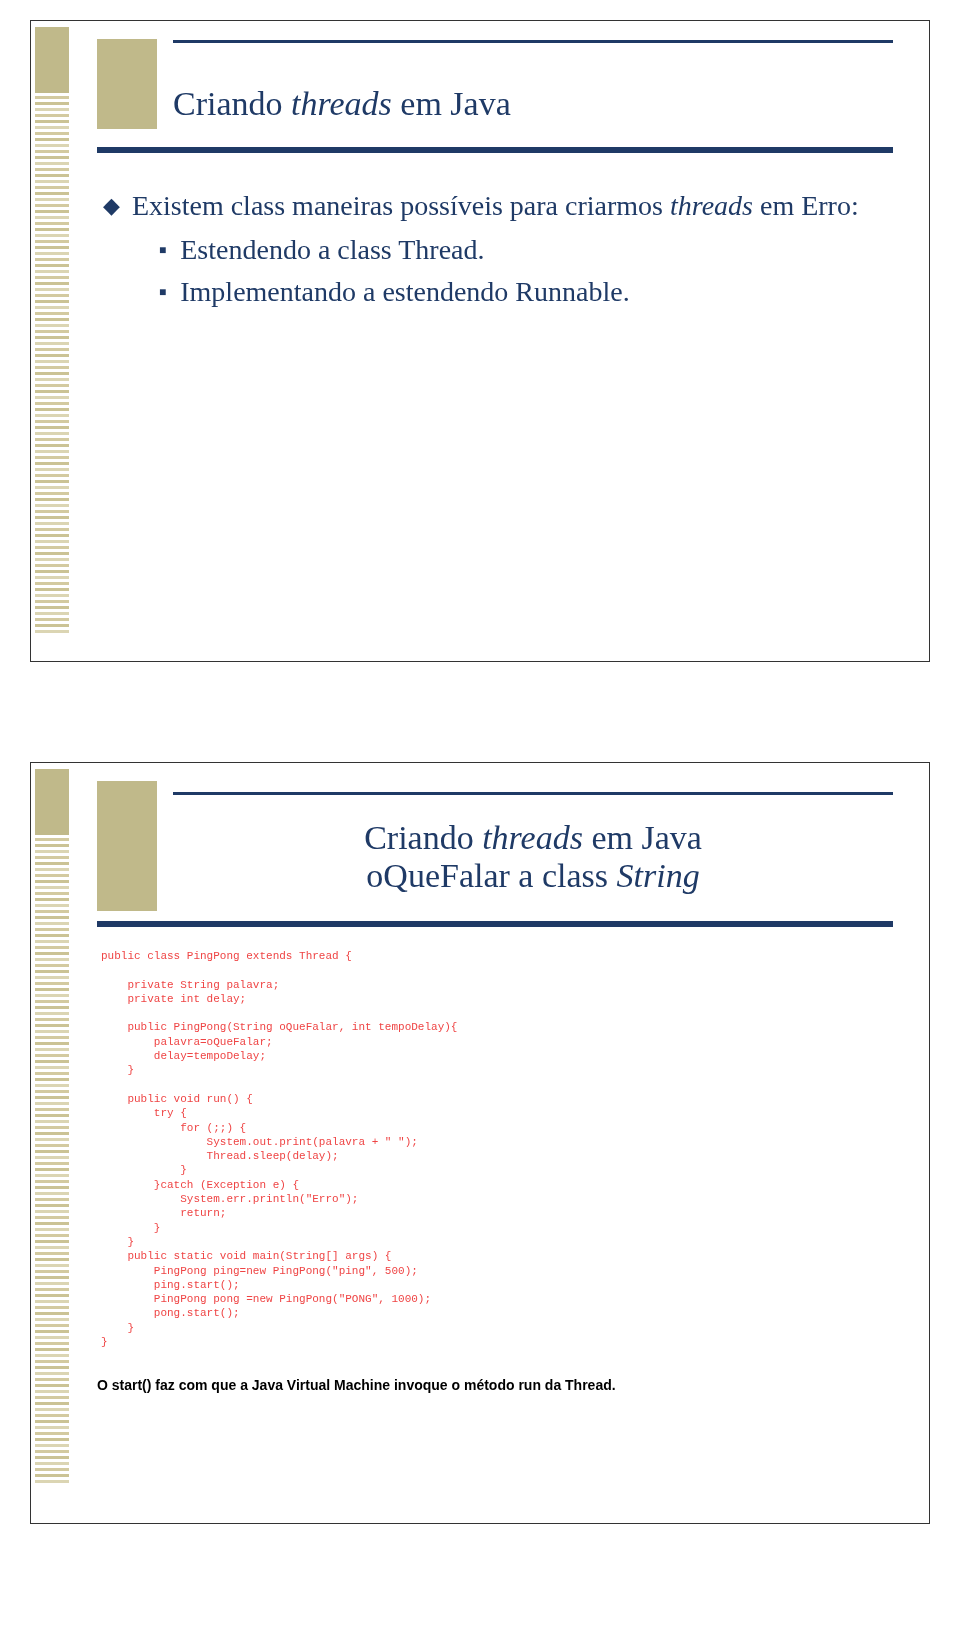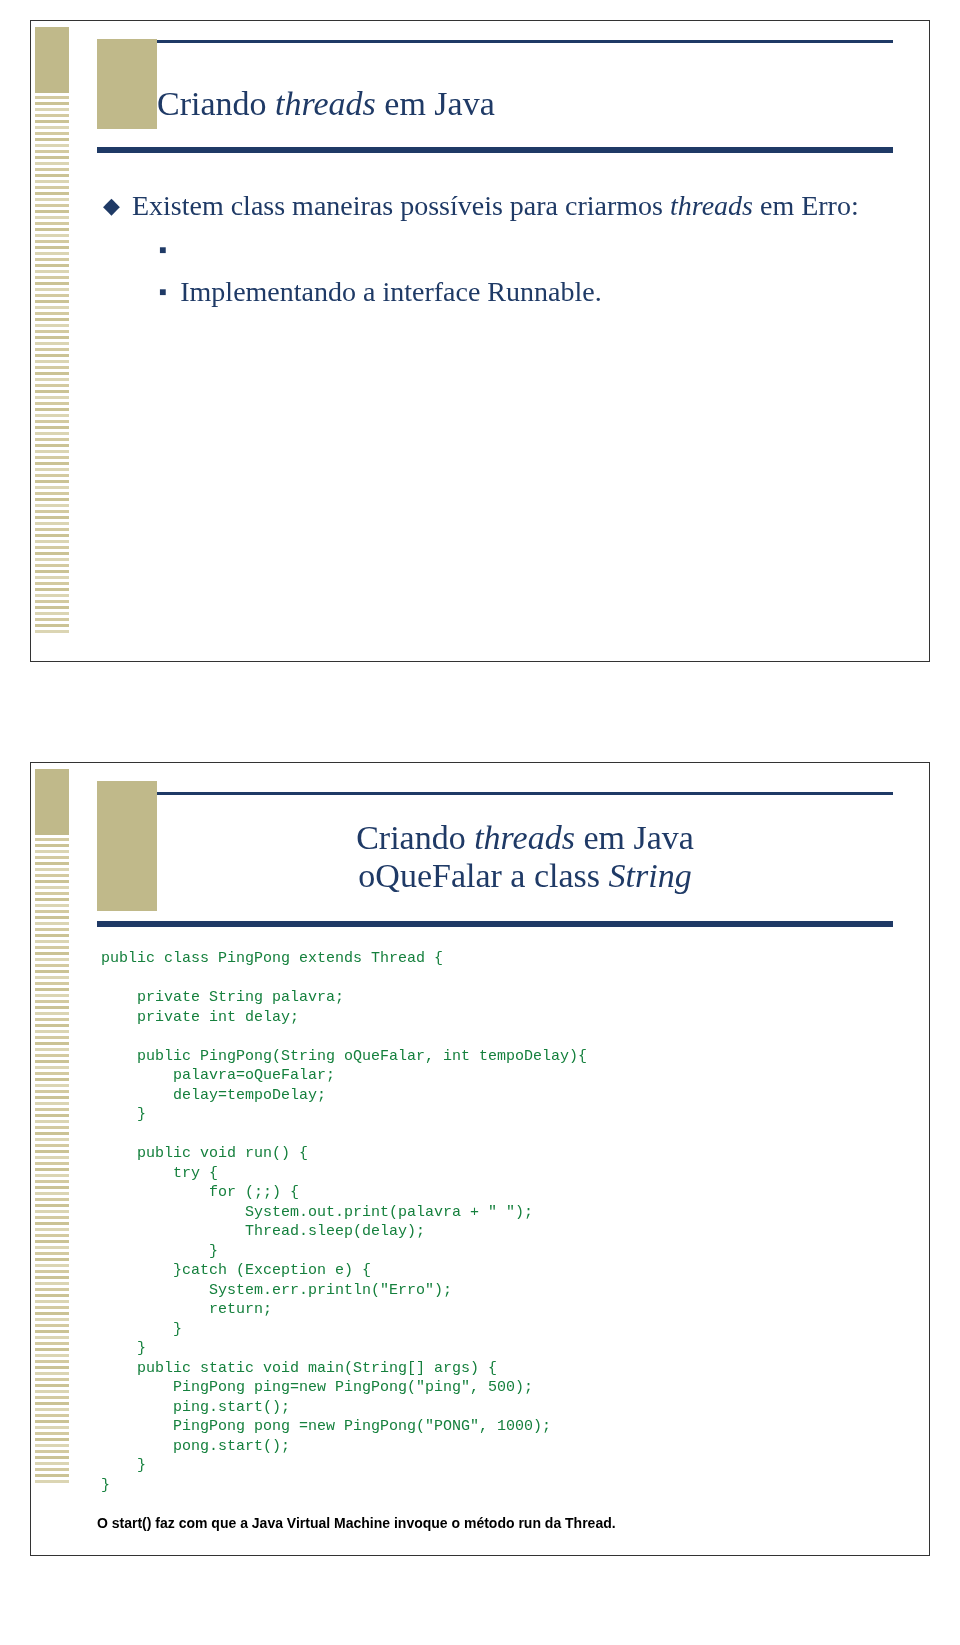--- a/index.html
+++ b/index.html
@@ -47,20 +47,21 @@
   .stripe.b { background: #cbc395; }
   .stripe.c { background: #dbd5b3; }
   .content {
     flex: 1;
     padding: 18px 36px 24px 24px;
     position: relative;
   }
   .title-row {
     display: flex;
     align-items: center;
+    gap: 16px;
     margin-bottom: 6px;
   }
   .tan-box {
     width: 60px;
     height: 90px;
     background: #c0b98a;
     flex-shrink: 0;
   }
   .title-area {
     flex: 1;
@@ -107,31 +108,31 @@
   .ital { font-style: italic; }
 
   
   .title-row.center .title-area .slide-title { text-align: center; }
   .code-img {
     width: 100%;
     padding: 4px 4px 0 4px;
   }
   .code-img pre {
     font-family: "Courier New", Courier, monospace;
-    font-size: 15px;
-    color: #15803d;
+    font-size: 11px;
+    color: #ef4444;
     line-height: 1.3;
     white-space: pre;
   }
   .footnote {
     font-family: Arial, Helvetica, sans-serif;
     font-size: 14px;
     font-weight: bold;
     color: #000;
-    margin-top: 20px;
+    margin-top: 28px;
   }
   .slide-inner.tall { min-height: 760px; }
 </style>
 </head>
 <body>
 
 <div class="slide-wrap">
   <div class="slide-inner">
     <div class="sidebar">
       <div class="side-top"></div>
@@ -242,24 +243,25 @@
 
       <div class="bullets">
         <div class="bul-lvl1">
           <span class="mark">◆</span>
           <span>
             <span>Existem class maneiras possíveis para criarmos </span><span class="ital">threads</span><span> em Erro:</span>
           </span>
         </div>
         <div class="bul-lvl2">
           <span class="mark">■</span>
+          <span>Estendendo a class Thread.</span>
         </div>
         <div class="bul-lvl2">
           <span class="mark">■</span>
-          <span>Implementando a interface Runnable.</span>
+          <span>Implementando a estendendo Runnable.</span>
         </div>
       </div>
     </div>
   </div>
 </div>
 
 <div class="slide-wrap">
   <div class="slide-inner tall">
     <div class="sidebar">
       <div class="side-top"></div>

